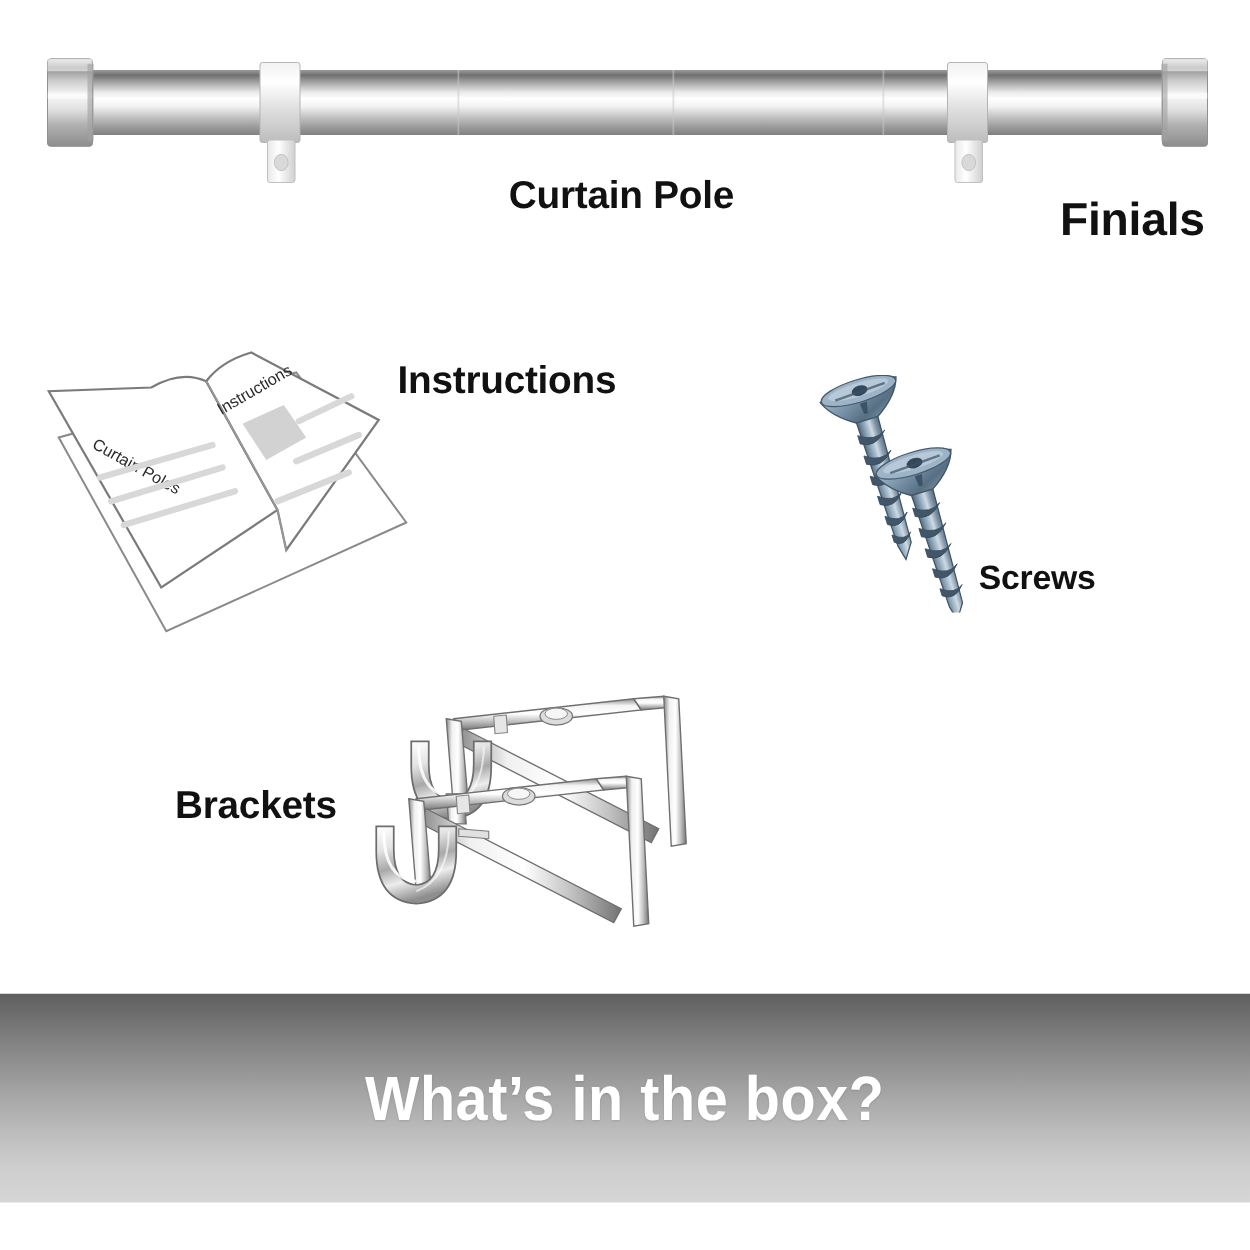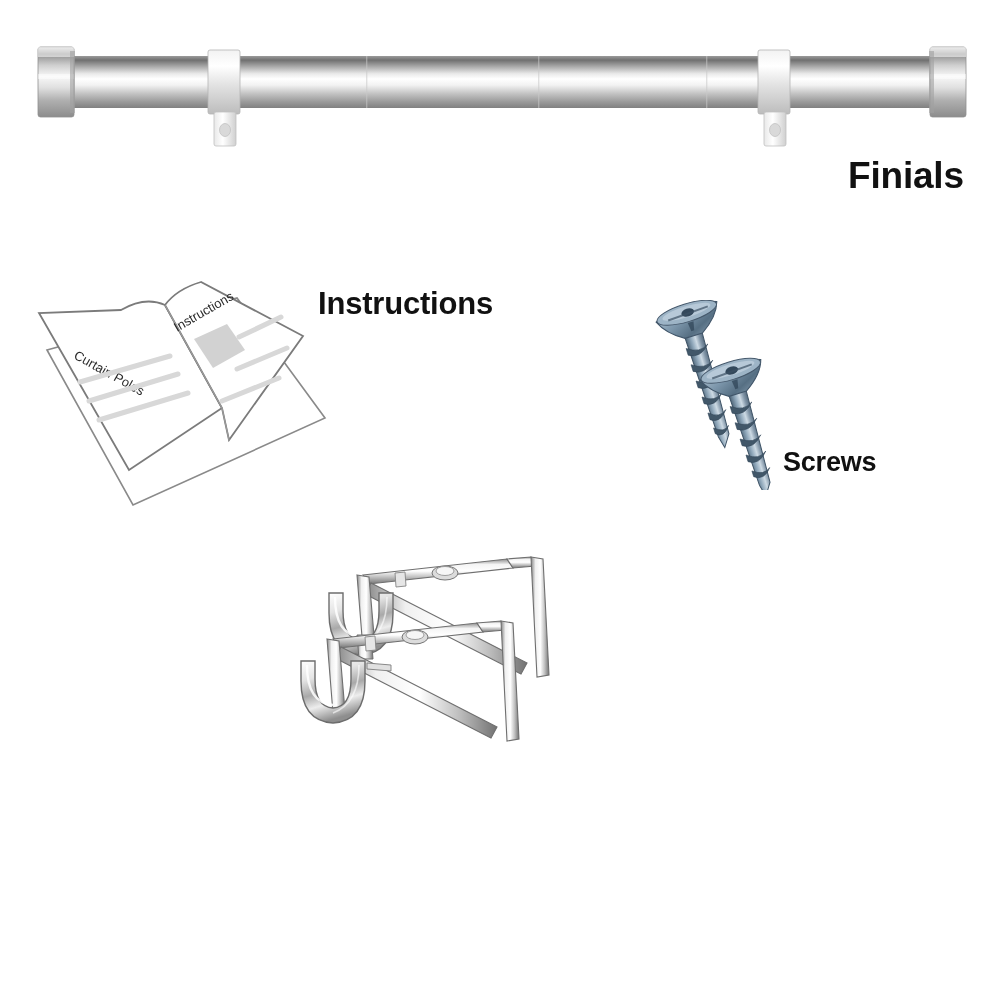--- a/index.html
+++ b/index.html
@@ -141,20 +141,21 @@
       </g>
 
       <g>
         <rect x="728" y="12" width="32" height="64" rx="2" fill="url(#collarGrad)" stroke="#b4b4b4" stroke-width="0.8"></rect>
         <rect x="734" y="74" width="22" height="34" rx="2" fill="url(#tabGrad)" stroke="#c0c0c0" stroke-width="0.8"></rect>
         <ellipse cx="745" cy="92" rx="5.5" ry="6.5" fill="#d9d9d9" stroke="#bdbdbd" stroke-width="0.7"></ellipse>
       </g>
     </svg>
   </div>
 
+  <div class="label label-curtain-pole">Curtain Pole</div>
 
   <div class="label label-finials">Finials</div>
 
   <div class="art" id="booklet-art">
     <svg viewBox="0 0 350 260" width="350" height="260" xmlns="http://www.w3.org/2000/svg">
 
       <path d="M22,92 L108,247 L300,160 L212,40 Z" fill="#ffffff" stroke="#8a8a8a" stroke-width="1.6"></path>
 
       <path d="M14,55 L104,212 L197,150 L140,47 Q120,38 96,52 Z" fill="#ffffff" stroke="#7b7b7b" stroke-width="1.8"></path>
 
@@ -310,15 +311,19 @@
         <path d="M34,58 L34,78 Q34,118 66,120 Q98,118 98,78 L98,58
                  L84,58 L84,76 Q84,104 66,105 Q48,104 48,76 L48,58 Z" fill="url(#chromeCradle)" stroke="#6d6d6d" stroke-width="1.4"></path>
         <path d="M40,62 Q40,100 66,102" fill="none" stroke="#ffffff" stroke-width="2.4" opacity="0.85"></path>
         <path d="M92,62 Q92,100 66,110" fill="none" stroke="#ffffff" stroke-width="1.6" opacity="0.6"></path>
       </g>
 
       <path d="M72,128 L96,130 L96,136 L72,134 Z" fill="#e0e0e0" stroke="#7d7d7d" stroke-width="0.9"></path>
     </svg>
   </div>
 
-
+  <div class="label label-brackets">Brackets</div>
+
+  <div id="banner">
+    <div id="banner-title">What’s in the box?</div>
+  </div>
 
 </div>
 
 </body></html>

